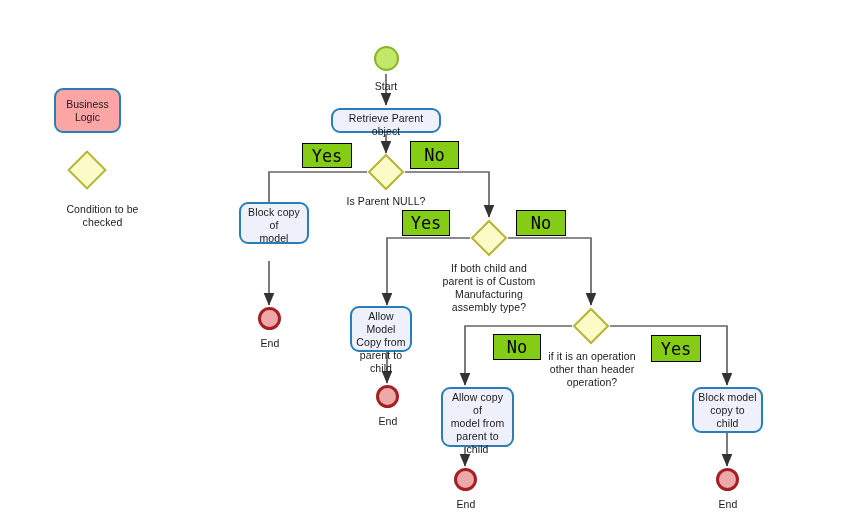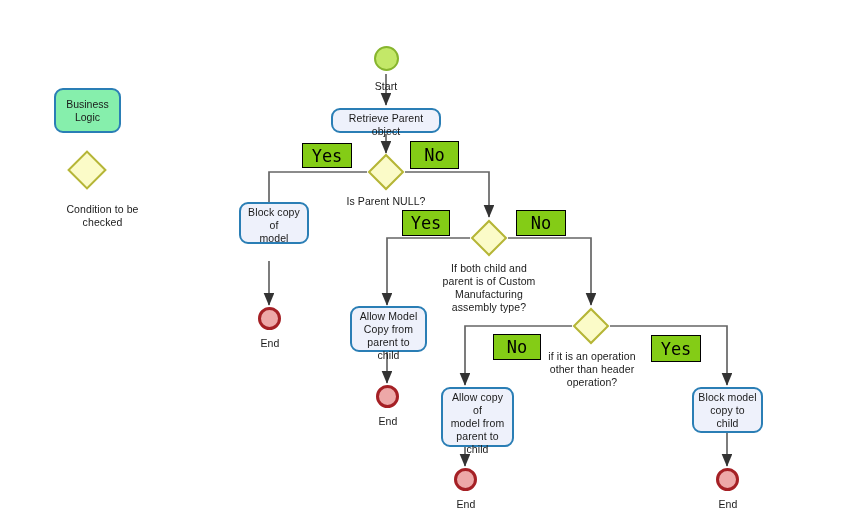--- a/index.html
+++ b/index.html
@@ -85,21 +85,21 @@
     justify-content: center;
     color: #000000;
     font-family: "DejaVu Sans Mono", monospace;
     font-size: 17px;
     line-height: 18px;
   }
   
   .legend-box {
     position: absolute;
     box-sizing: border-box;
-    background: #86efac;
+    background: #fca5a5;
     border: 2px solid #2a7eb5;
     border-radius: 9px;
     display: flex;
     align-items: center;
     justify-content: center;
     text-align: center;
     color: #1a1a1a;
     font-size: 10.5px;
     line-height: 13px;
   }
@@ -195,21 +195,21 @@
     <div>assembly type?</div>
   </div>
 
   <div class="branch-label" style="left:402px; top:210px; width:48px; height:26px;">
     <span>Yes</span>
   </div>
   <div class="branch-label" style="left:516px; top:210px; width:50px; height:26px;">
     <span>No</span>
   </div>
 
-  <div class="node-process" style="left:350px; top:306px; width:77px; height:46px;">
+  <div class="node-process" style="left:350px; top:306px; width:62px; height:46px;">
     <span>
       <span>Allow Model</span><br>
       <span>Copy from</span><br>
       <span>parent to child</span>
     </span>
   </div>
 
   <div class="node-end" style="left:376px; top:385px; width:23px; height:23px;"></div>
   <div class="caption" style="left:358px; top:415px; width:60px;">End</div>
 

